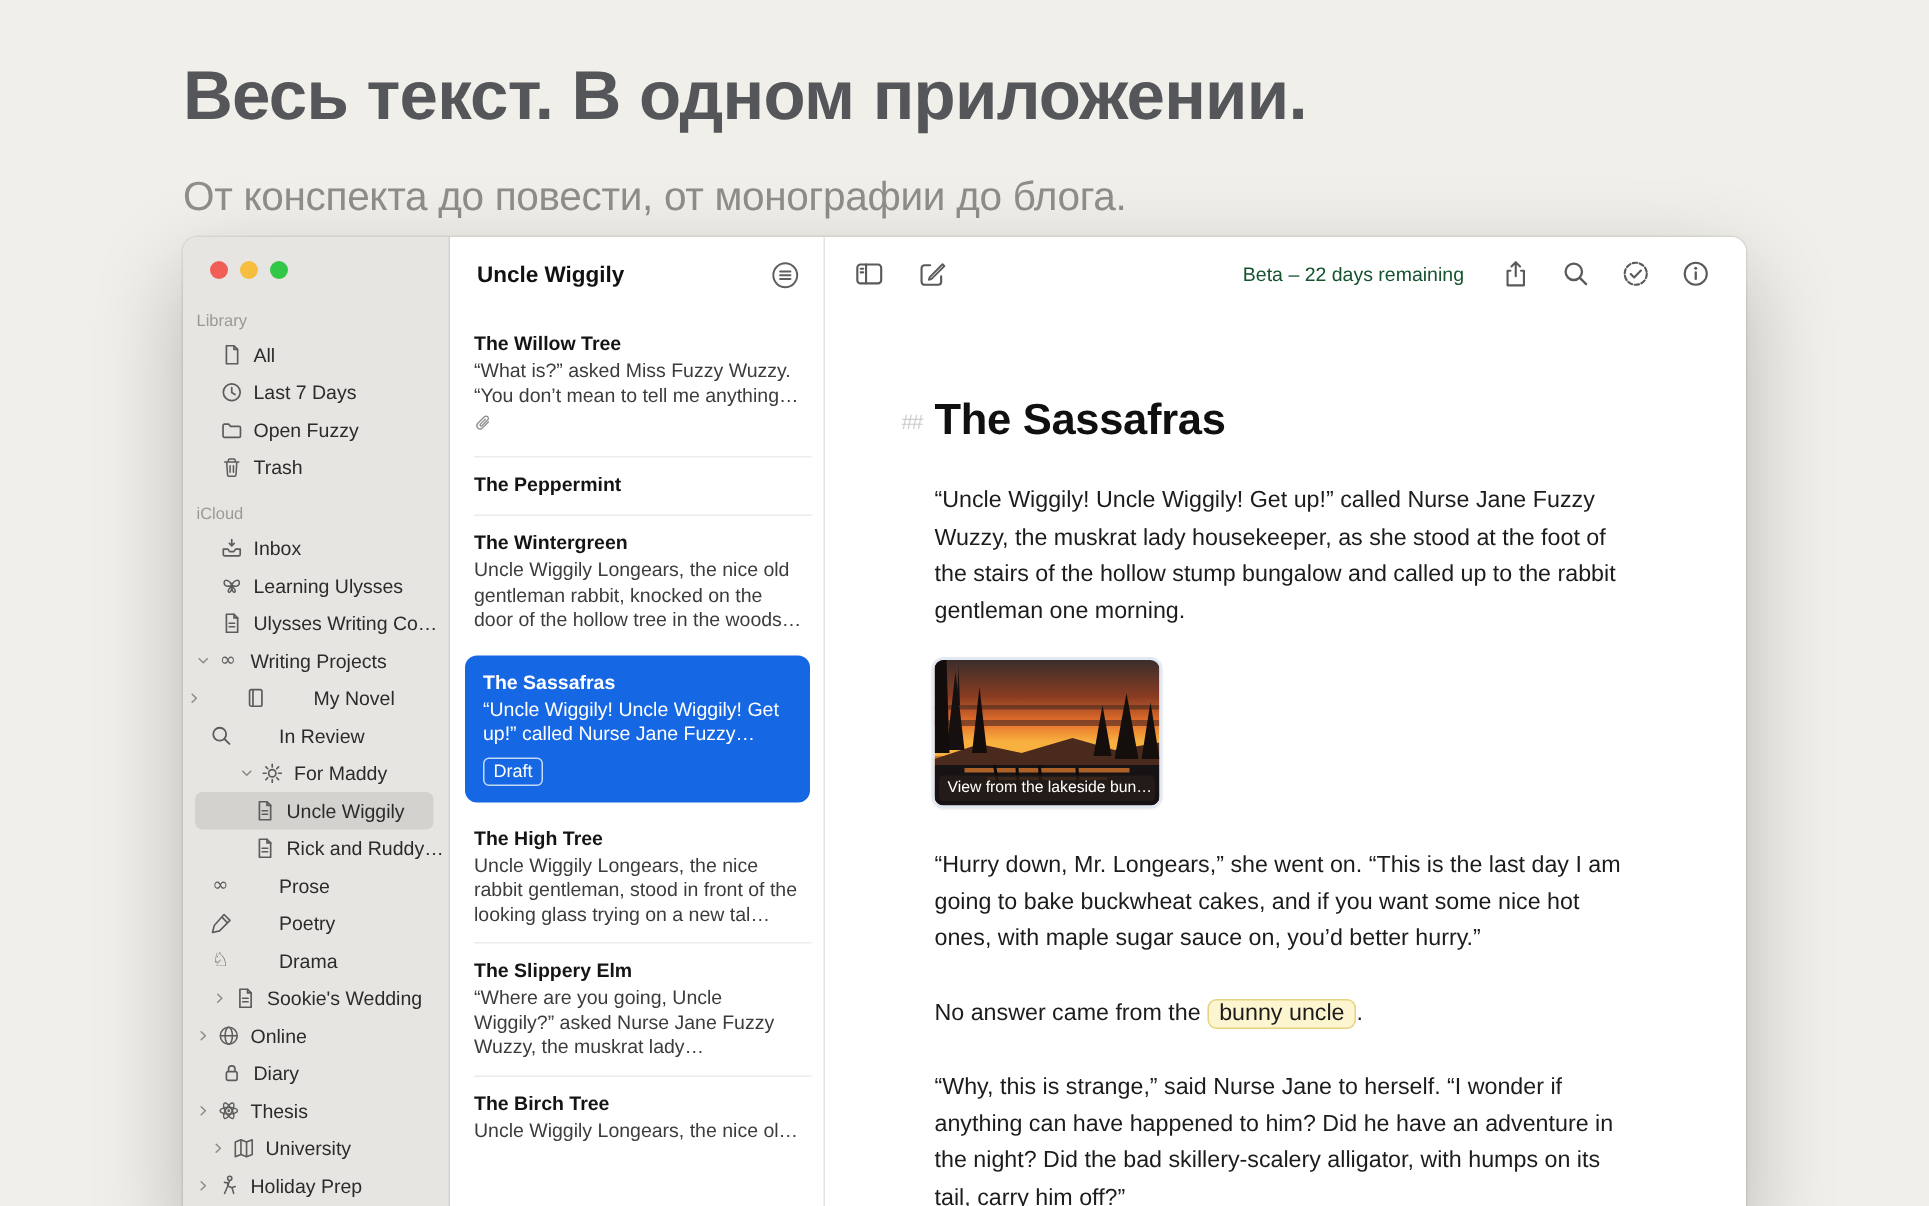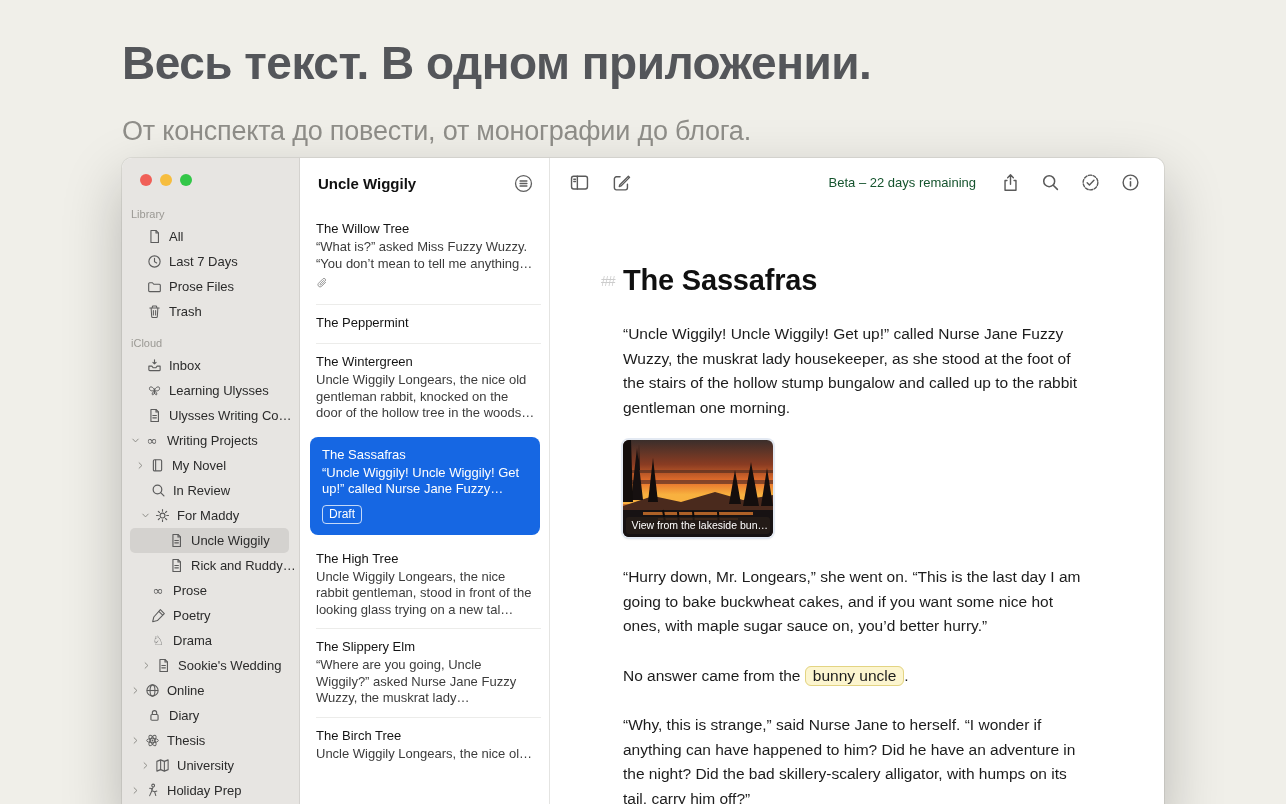--- a/index.html
+++ b/index.html
@@ -23,33 +23,33 @@
   .traffic span { width:12px; height:12px; border-radius:50%; display:block; }
   .tl-close{ background:#f05f57; } .tl-min{ background:#f6bd3e; } .tl-zoom{ background:#33c748; }
   .sec-label { color:#9b9994; font-size:11px; padding-left:9px; margin:22px 0 4px; }
   .sec-label.icloud { margin-top:13px; }
   .srow { display:flex; align-items:center; height:25px; padding-left:24px; white-space:nowrap;text-align:right; }
   .srow .chev { width:13px; margin-left:-14px; color:#8b8984; display:flex; }
   .srow .chev svg { width:9px; height:9px; }
   .srow .ic { width:16px; height:16px; margin-right:7px; flex:none; display:flex; align-items:center; justify-content:center; color:#5c5c5c; }
   .srow .ic svg { width:15px; height:15px; }
   .srow .ic .glyph { font-family:"DejaVu Sans", sans-serif; font-size:13px; line-height:1; color:#5c5c5c; }
-  .ind-b { padding-left:28px; } 
+  .ind-b { padding-left:17px;gap:24px; } 
   .ind-c { padding-left:46px; } 
   .srow.selected { background:#d4d2cf; border-radius:5px; margin:0 10px 0 8px; padding-left:38px; }
   .c-pink { color:#e0457b; } .c-magenta { color:#c13ba4; } .c-orange { color:#e68a33; }
 
   
   .sheetlist { width:250px; background:#fff; border-right:1px solid #e4e4e2; flex:none; overflow:hidden; }
   .sl-header { height:44px; display:flex; align-items:center; padding:6px 16px 0 18px; }
   .sl-title { font-size:15px; font-weight:700; color:#111; flex:1; }
   .sl-filter { color:#5f5f5f; display:flex; } .sl-filter svg { width:19px; height:19px; }
   .sheet { padding:11px 14px 10px 16px; position:relative; }
   .sheet + .sheet::before { content:""; position:absolute; top:0; left:16px; right:8px; height:1px; background:#ececea; }
-  .sheet h3 { font-size:13px; font-weight:400; color:#141414; margin-bottom:3px; }
+  .sheet h3 { font-size:13px; font-weight:700; color:#141414; margin-bottom:3px; }
   .sheet .prev { font-size:13px; color:#3c3c3c; line-height:16.5px; overflow:hidden; display:-webkit-box;
     -webkit-box-orient:vertical; -webkit-line-clamp:3; }
   .sheet .prev.two { -webkit-line-clamp:2; } .sheet .prev.one { -webkit-line-clamp:1; }
   .sheet .clip { margin-top:4px; color:#8e8e8e; } .sheet .clip svg{ width:13px; height:13px; }
   .sheet.selected { background:#1667e3; border-radius:8px; margin:5px 9px 5px 10px; padding:10px 12px 11px; }
   .sheet.selected::before, .sheet.selected + .sheet::before { display:none; }
   .sheet.selected h3, .sheet.selected .prev { color:#fff; }
   .badge { display:inline-block; margin-top:7px; font-size:12px; color:#fff;
     border:1px solid rgba(255,255,255,.75); border-radius:4px; padding:1px 6px 2px; }
 
@@ -208,21 +208,21 @@
           </svg>
         </span>
       <span>Last 7 Days</span>
     </div>
     <div class="srow">
       <span class="ic">
           <svg viewBox="0 0 16 16">
             <use href="#i-folder"></use>
           </svg>
         </span>
-      <span>Prose Files</span>
+      <span>Open Fuzzy</span>
     </div>
     <div class="srow">
       <span class="ic">
           <svg viewBox="0 0 16 16">
             <use href="#i-trash"></use>
           </svg>
         </span>
       <span>Trash</span>
     </div>
 
@@ -276,21 +276,21 @@
       <span>My Novel</span>
     </div>
     <div class="srow ind-b">
       <span class="ic c-magenta">
           <svg viewBox="0 0 16 16">
             <use href="#i-magnify"></use>
           </svg>
         </span>
       <span>In Review</span>
     </div>
-    <div class="srow" style="padding-left:33px">
+    <div class="srow" style="padding-left:52px">
       <span class="chev">
           <svg viewBox="0 0 16 16">
             <use href="#i-chev-d"></use>
           </svg>
         </span>
       <span class="ic c-orange">
           <svg viewBox="0 0 16 16">
             <use href="#i-sun"></use>
           </svg>
         </span>

